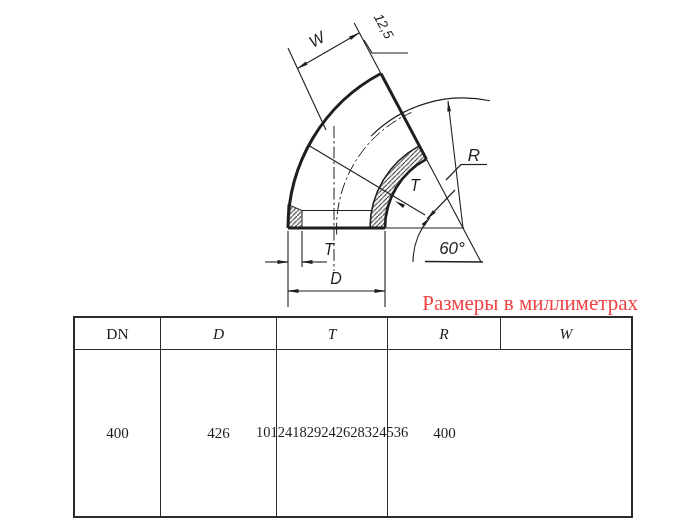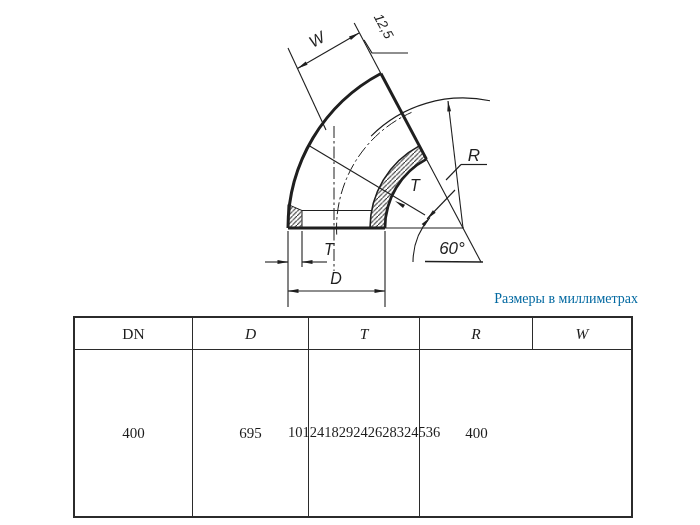--- a/index.html
+++ b/index.html
@@ -11,22 +11,22 @@
   }
   #drawing{position:absolute;left:0;top:0;}
   .dim-label{
     font-family:"Liberation Sans", sans-serif;
     font-style:italic;
     fill:#1f1f1f;
   }
   #caption{
     position:absolute;
     top:291px; right:62px;
-    font-size:14px;
-    color:#0369a1;
+    font-size:21px;
+    color:#ef4444;
     white-space:nowrap;
     font-family:Liberation Serif, serif;
   }
   #spec-table{
     position:absolute;
     left:73px; top:316px;
     width:560px; height:202px;
     box-sizing:border-box;
     border:2px solid #2b2b2b;
     display:flex; flex-direction:column;
@@ -35,21 +35,21 @@
   .t-row{display:flex; width:100%;}
   .t-row.header{height:31px; border-bottom:1.5px solid #2b2b2b;}
   .t-row.body{flex:1;}
   .t-cell{
     box-sizing:border-box;
     display:flex; align-items:center; justify-content:center;
     border-right:1.5px solid #2b2b2b;
     font-size:15.5px;
   }
   .t-cell:last-child{border-right:none;}
-  .c1{width:118px;} .c2{width:116px;} .c3{width:111px;} .c4{width:113px;} .c5{flex:1;}
+  .c1{width:86px;} .c2{width:116px;} .c3{width:111px;} .c4{width:113px;} .c5{flex:1;}
   .header .t-cell{font-style:italic;}
   .header .t-cell.c1{font-style:normal;}
   .body .t-cell{font-size:15px;}
   .t-stack{
     display:flex; flex-direction:row; align-items:center; justify-content:center;
     font-size:14.5px; line-height:15.4px;
   }
 </style>
 </head>
 <body>
@@ -126,21 +126,21 @@
 <div id="spec-table">
   <div class="t-row header">
     <div class="t-cell c1">DN</div>
     <div class="t-cell c2">D</div>
     <div class="t-cell c3">T</div>
     <div class="t-cell c4">R</div>
     <div class="t-cell c5">W</div>
   </div>
   <div class="t-row body">
     <div class="t-cell c1">400</div>
-    <div class="t-cell c2">695</div>
+    <div class="t-cell c2">426</div>
     <div class="t-cell c3">
       <div class="t-stack">
         <span>10</span>
         <span>12</span>
         <span>4</span>
         <span>18</span>
         <span>29</span>
         <span>24</span>
         <span>26</span>
         <span>28</span>

